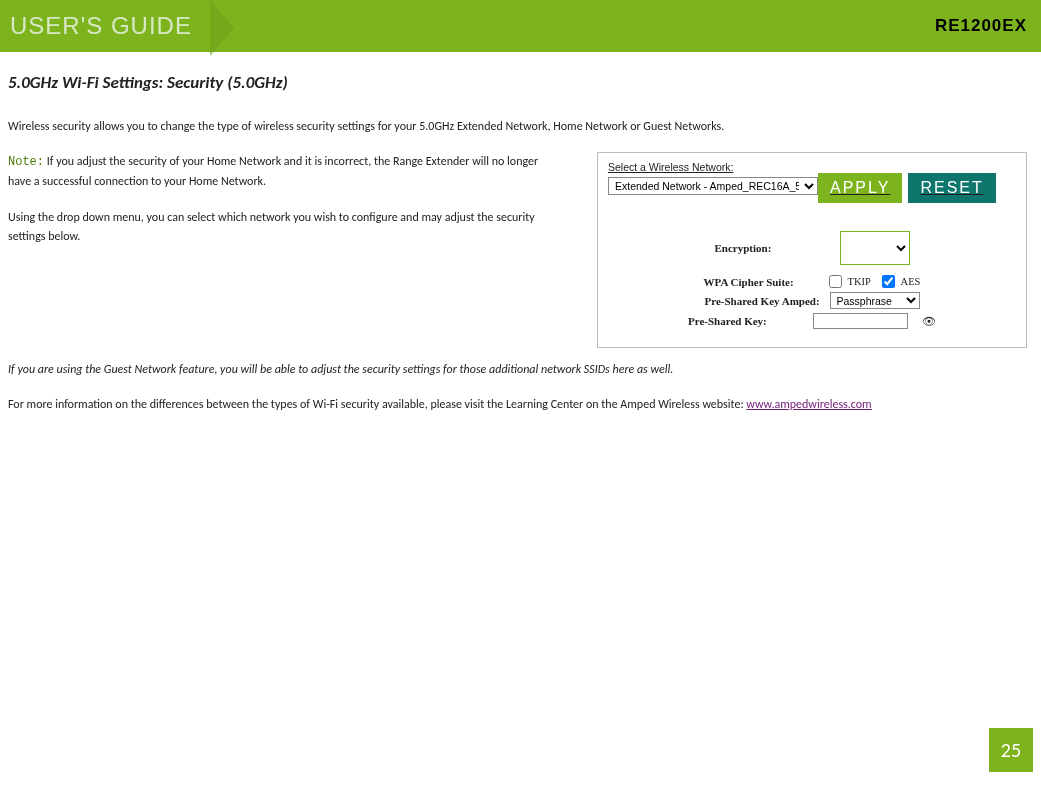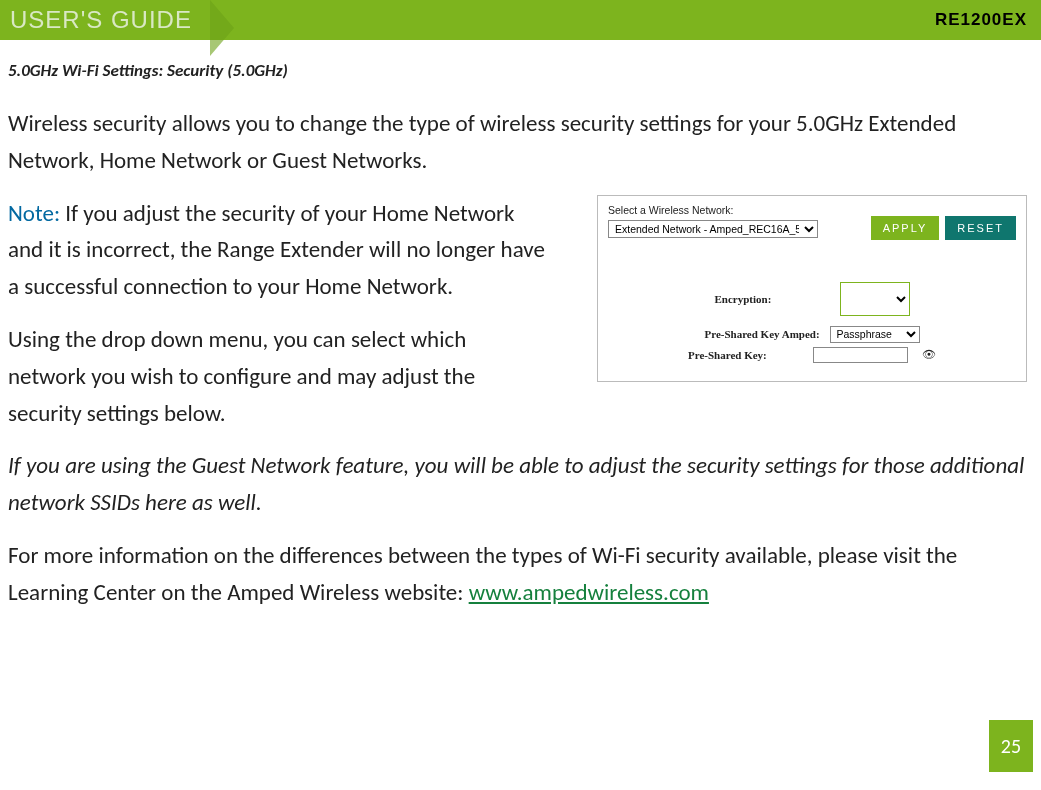--- a/index.html
+++ b/index.html
@@ -6,21 +6,21 @@
   body {
     font-family: Calibri, Arial, sans-serif;
     background: #ffffff;
     width: 1041px;
     height: 790px;
     position: relative;
     color: #222;
   }
   .header-bar {
     background: #7db41e;
-    height: 40px;
+    height: 52px;
     display: flex;
     align-items: center;
     justify-content: space-between;
     padding: 0 14px 0 10px;
     position: relative;
   }
   .header-title {
     color: #d9e8c4;
     font-family: Arial, sans-serif;
     font-size: 24px;
@@ -48,59 +48,59 @@
   .content {
     padding: 20px 8px 0 8px;
   }
   .section-title {
     font-size: 17px;
     font-weight: bold;
     margin-bottom: 24px;
     font-style: italic;
   }
   .body-text {
-    font-size: 23px;
+    font-size: 12px;
     line-height: 1.6;
     margin-bottom: 16px;
     color: #222;
   }
-  .note-prefix { color: #0369a1; }
-  .link { color: #15803d; }
+  .note-prefix { color: #4d7c0f; font-family: Liberation Mono, monospace; }
+  .link { color: #701a75; }
 
   .text-left-col { width: 540px; }
   .para-wrap { overflow: hidden; }
 
   .panel {
     float: right;
     width: 430px;
     border: 1px solid #bbb;
     margin: 0 6px 12px 16px;
     background: #fff;
     font-family: Arial, sans-serif;
     font-size: 11px;
     padding: 8px 10px 14px 10px;
   }
   .panel-top {
     display: flex;
-    justify-content: space-between;
     align-items: flex-start;
-    margin-bottom: 42px;
+    margin-bottom: 28px;
+    text-decoration: underline;
   }
   .panel-select-block { }
   .panel-label-sm { font-size: 10.5px; margin-bottom: 4px; display: block; }
   .panel-select {
     font-size: 10.5px;
     border: 1px solid #888;
     background: #fff;
     padding: 1px 2px;
     height: 18px;
   }
   .panel-buttons { display: flex; gap: 6px; margin-top: 12px; }
   .btn {
-    font-size: 11px;
+    font-size: 16px;
     letter-spacing: 2px;
     color: #fff;
     padding: 6px 12px;
     border: none;
     cursor: pointer;
     font-weight: 500;
   }
   .btn-apply { background: #7db41e; }
   .btn-reset { background: #0f766e; }
 
@@ -142,21 +142,21 @@
   .eye { margin-left: 10px; font-size: 11px; cursor: pointer; }
   .radio, .chk { margin: 0 2px 0 0; }
   .form-gap { height: 6px; }
   .enc-row .sel { width: 70px; }
 
   .page-num-box {
     position: absolute;
     right: 8px;
     bottom: 18px;
     width: 44px;
-    height: 52px;
+    height: 44px;
     background: #7db41e;
     color: #fff;
     display: flex;
     align-items: center;
     justify-content: center;
     font-size: 20px;
   }
 </style>
 </head>
 <body>
@@ -190,20 +190,30 @@
       <span class="lbl">Encryption:</span>
       <span class="ctrl">
         <select class="sel">
           <option>WPA</option>
         </select>
       </span>
     </div>
     <div class="form-gap"></div>
 
 
+    <div class="form-row">
+      <span class="lbl">WPA Cipher Suite:</span>
+      <span class="ctrl">
+        <input type="checkbox" class="chk" style="">
+        <span>TKIP</span>
+        &nbsp;
+        <input type="checkbox" class="chk" checked="" style="">
+        <span>AES</span>
+      </span>
+    </div>
 
     <div class="form-row">
       <span class="lbl">Pre-Shared Key Amped:</span>
       <span class="ctrl">
         <select class="sel-plain" style="width:90px;">
           <option>Passphrase</option>
         </select>
       </span>
     </div>
 

